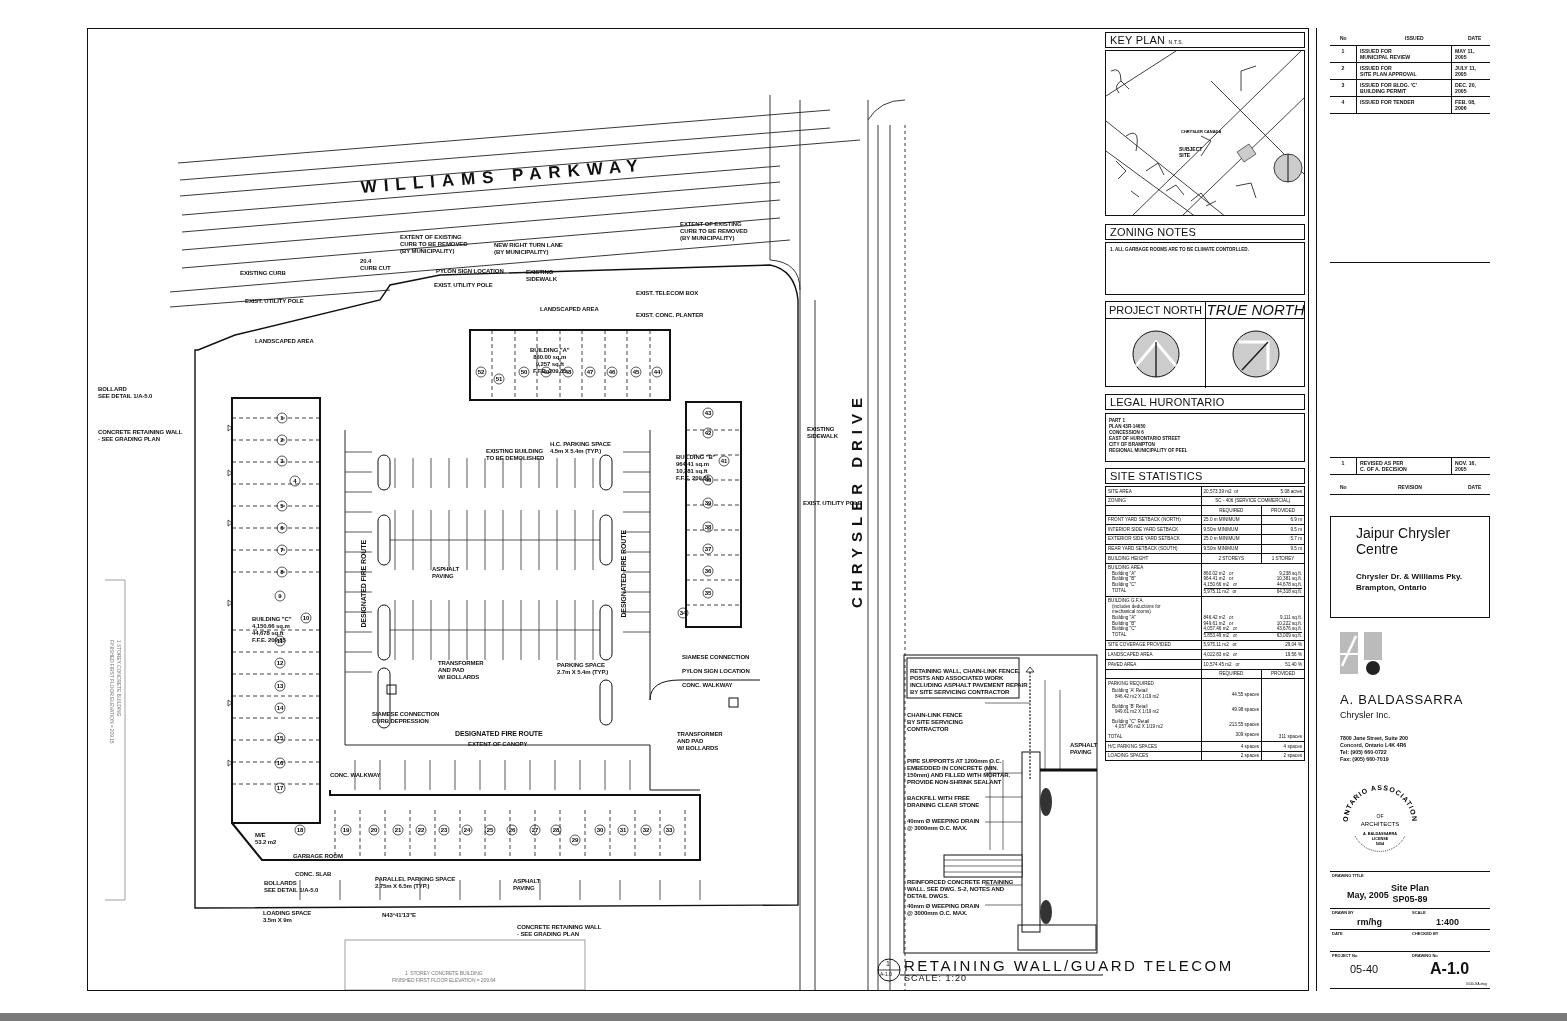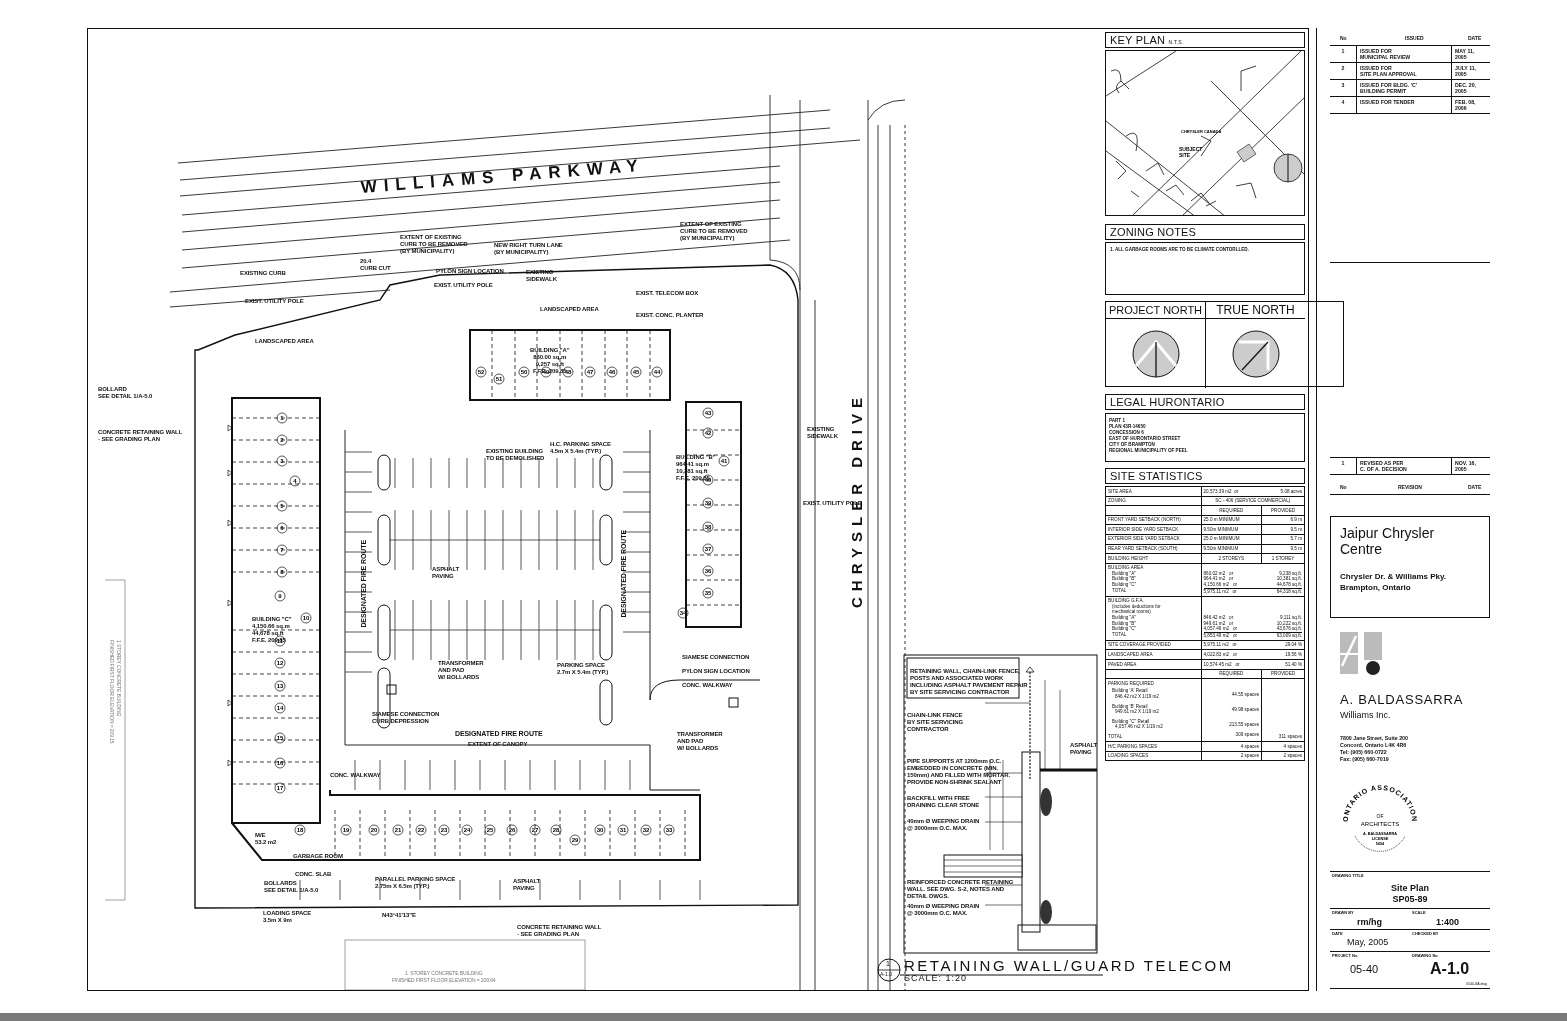--- a/index.html
+++ b/index.html
@@ -531,23 +531,23 @@
     <line x1="182" y1="103" x2="182" y2="131" stroke="#111" stroke-width="1"></line>
     <text x="75" y="82" font-size="4" font-weight="bold">CHRYSLER CANADA</text>
     <text x="73" y="100" font-size="5" font-weight="bold">SUBJECT</text>
     <text x="73" y="106" font-size="5" font-weight="bold">SITE</text>
   </svg>
 </div>
 
 <div class="panel-head" style="left:1105px;top:224px;width:200px;height:16px;">ZONING NOTES</div>
 <div class="panel-box sm" style="left:1105px;top:242px;width:200px;height:53px;padding:4px 4px;font-size:4.6px;">1.    ALL GARBAGE ROOMS ARE TO BE CLIMATE CONTORLLED.</div>
 
-<div class="panel-box" style="left:1105px;top:301px;width:239px;height:86px;">
+<div class="panel-box" style="left:1105px;top:301px;width:200px;height:86px;">
   <div style="position:absolute;left:0;top:0;width:99px;height:16px;border-right:1.3px solid #111;border-bottom:1.3px solid #111;font-size:11px;text-align:center;line-height:16px;">PROJECT NORTH</div>
-  <div style="position:absolute;left:100px;top:0;width:99px;height:16px;border-bottom:1.3px solid #111;font-size:12px;text-align:center;line-height:16px;">TRUE NORTH</div>
+  <div style="position:absolute;left:100px;top:0;width:99px;height:16px;border-bottom:1.3px solid #111;font-size:15px;text-align:center;line-height:16px;font-style:italic;">TRUE NORTH</div>
   <div style="position:absolute;left:99px;top:16px;width:1.3px;height:70px;background:#111;"></div>
   <svg style="position:absolute;left:0;top:18px;" width="200" height="66" viewBox="0 0 200 66">
     <g>
       <circle cx="50" cy="34" r="23" fill="#ccc" stroke="#111" stroke-width="1"></circle>
       <path d="M30 46 L50 22 L70 46" fill="none" stroke="#fff" stroke-width="3"></path>
       <line x1="50" y1="22" x2="50" y2="57" stroke="#111" stroke-width="1.3"></line>
     </g>
     <g>
       <circle cx="150" cy="34" r="23" fill="#ccc" stroke="#111" stroke-width="1"></circle>
       <path d="M133 22 L162 22 L162 50" fill="none" stroke="#fff" stroke-width="3"></path>
@@ -747,34 +747,34 @@
   </tr>
 </tbody>
   </table>
 <div class="abs" style="left:1330px;top:484px;width:160px;font-size:5px;font-weight:bold;">
   <span style="position:absolute;left:10px;">No</span>
   <span style="position:absolute;left:68px;">REVISION</span>
   <span style="position:absolute;left:138px;">DATE</span>
 </div>
 <div class="abs" style="left:1330px;top:494px;width:160px;height:1px;background:#111;"></div>
 
-<div class="panel-box" style="left:1330px;top:516px;width:160px;height:102px;padding:8px 9px;">
+<div class="panel-box" style="left:1330px;top:516px;width:160px;height:102px;padding:8px 25px;">
   <div style="font-size:14px;line-height:16px;"><span>Jaipur Chrysler</span><br><span>Centre</span></div>
   <div style="font-size:8px;font-weight:bold;line-height:11px;margin-top:14px;"><span>Chrysler Dr. &amp; Williams Pky.</span><br><span>Brampton, Ontario</span></div>
 </div>
 
 <svg class="abs" style="left:1338px;top:630px" width="48" height="48" viewBox="0 0 48 48">
   <rect x="2" y="2" width="18" height="42" fill="#bbb"></rect>
   <rect x="26" y="2" width="18" height="28" fill="#bbb"></rect>
   <line x1="18" y1="6" x2="4" y2="36" stroke="#fff" stroke-width="2.5"></line>
   <line x1="2" y1="24" x2="20" y2="24" stroke="#fff" stroke-width="2"></line>
   <circle cx="35" cy="38" r="7" fill="#222"></circle>
 </svg>
 <div class="abs" style="left:1340px;top:692px;font-size:13px;letter-spacing:0.8px;">A. BALDASSARRA</div>
-<div class="abs" style="left:1340px;top:710px;font-size:9px;">Williams Inc.</div>
+<div class="abs" style="left:1340px;top:710px;font-size:9px;">Chrysler Inc.</div>
 <div class="abs" style="left:1340px;top:735px;font-size:5.3px;font-weight:bold;line-height:7px;">
   <div>7800 Jane Street, Suite 200</div>
   <div>Concord, Ontario   L4K 4R6</div>
   <div>Tel:  (905) 660-0722</div>
   <div>Fax:  (905) 660-7019</div>
 </div>
 
 <svg class="abs" style="left:1340px;top:780px" width="80" height="75" viewBox="0 0 80 75">
   <defs>
       <path id="sealArc" d="M8 42 A30 30 0 0 1 72 42"></path>
@@ -794,21 +794,21 @@
   <div>Site Plan</div>
   <div>SP05-89</div>
 </div>
 <div class="abs" style="left:1330px;top:908px;width:160px;height:1px;background:#111;"></div>
 <div class="cap" style="left:1332px;top:910px;">DRAWN BY</div>
 <div class="abs" style="left:1357px;top:917px;font-size:9px;font-weight:bold;">rm/hg</div>
 <div class="cap" style="left:1412px;top:910px;">SCALE</div>
 <div class="abs" style="left:1436px;top:917px;font-size:9px;font-weight:bold;">1:400</div>
 <div class="abs" style="left:1330px;top:929px;width:160px;height:1px;background:#111;"></div>
 <div class="cap" style="left:1332px;top:931px;">DATE</div>
-<div class="abs" style="left:1347px;top:937px;font-size:9px;font-weight:normal;">May, 2005</div>
+<div class="abs" style="left:1347px;top:890px;font-size:9px;font-weight:bold;">May, 2005</div>
 <div class="cap" style="left:1412px;top:931px;">CHECKED BY</div>
 <div class="abs" style="left:1330px;top:951px;width:160px;height:1px;background:#111;"></div>
 <div class="cap" style="left:1332px;top:953px;">PROJECT No</div>
 <div class="abs" style="left:1350px;top:963px;font-size:11px;font-weight:normal;">05-40</div>
 <div class="cap" style="left:1412px;top:953px;">DRAWING No</div>
 <div class="abs" style="left:1430px;top:960px;font-size:16px;font-weight:bold;">A-1.0</div>
 <div class="abs" style="left:1466px;top:982px;font-size:3.5px;">0540-SA.dwg</div>
 <div class="abs" style="left:1330px;top:988px;width:160px;height:1px;background:#111;"></div>
 
 </body></html>

